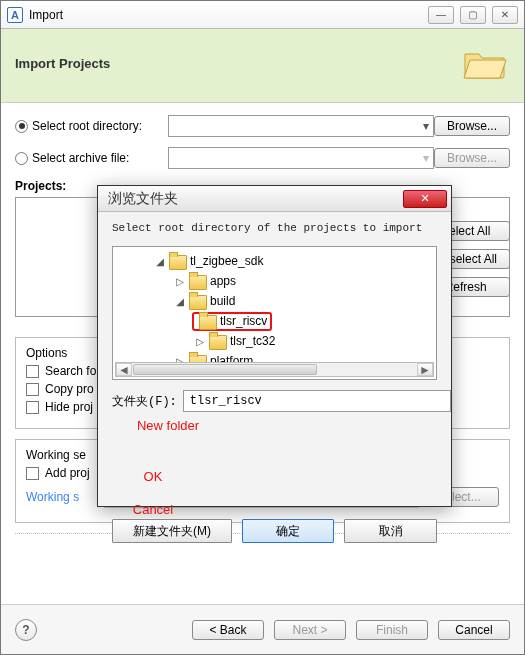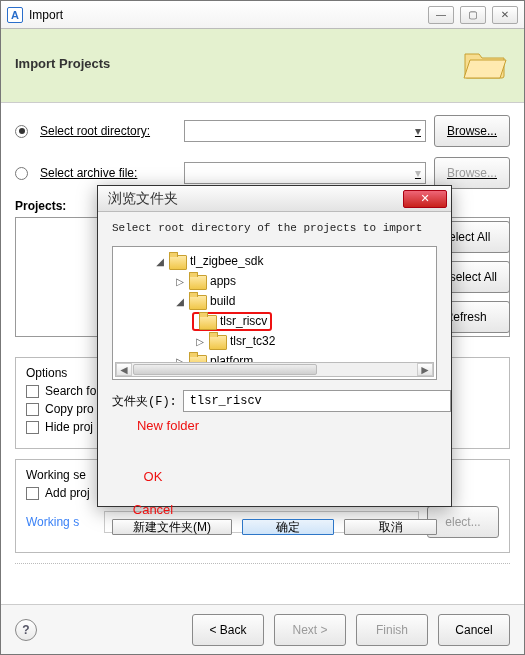--- a/index.html
+++ b/index.html
@@ -37,30 +37,30 @@
   }
   .banner {
     background:#e4f1cf; border-bottom:1px solid #ccc;
     padding:17px 14px; display:flex; align-items:center;
   }
   .banner-text { flex:1; }
   .banner h1 { margin:0 0 4px 0; font-size:13px; font-weight:bold; color:#333; }
   .banner p  { margin:0; font-size:12px; color:#333; }
   .banner-icon svg { width:48px;height:36px; }
   .body { padding:12px 14px 6px 14px; }
-  .row { display:flex; align-items:center; gap:8px; margin-bottom:10px;text-decoration:underline; }
+  .row { display:flex; align-items:center; margin-bottom:10px; }
   .radio { width:13px;height:13px;border:1px solid #777;border-radius:50%;
     display:inline-flex;align-items:center;justify-content:center;margin-right:4px; }
   .radio.sel::after { content:""; width:6px;height:6px;border-radius:50%;background:#333; }
   .field {
     flex:1;height:22px;border:1px solid #999;background:#fff;
     display:flex;align-items:center;justify-content:flex-end;padding-right:4px;color:#555;
   }
   .btn {
-    height:32px;padding:0 12px;border:1px solid #8a8a8a;border-radius:3px;
+    height:20px;padding:0 12px;border:1px solid #8a8a8a;border-radius:3px;
     background:linear-gradient(#fdfdfd,#e7e7e7);display:inline-flex;
     align-items:center;justify-content:center;font-size:12px;color:#000;min-width:72px;
   }
   .btn.dis { color:#9a9a9a; }
   .proj-label { margin:8px 0 4px 0;font-weight:bold; }
   .proj-box { border:1px solid #999; height:120px; background:#fff; }
   .side-btns { position:absolute; right:14px; top:220px; display:flex;flex-direction:column;gap:8px; }
   .side-btns .btn { min-width:86px; }
   .group {
     border:1px solid #bbb; margin-top:10px; padding:8px 10px 10px 10px; position:relative;
@@ -137,21 +137,21 @@
     flex:1;height:22px;background:#fff;border:1px solid #999;padding:2px 6px;
     font-family:"Courier New",monospace;font-size:12px;display:flex;align-items:center;
   }
   .annot-row {
     display:flex;gap:18px;margin:6px 14px 0 20px;color:#e11;font-size:13px;
     font-family:Arial,sans-serif;
     flex-direction:column;
   }
   .browse-btns { display:flex;gap:10px;margin:2px 14px 12px 14px; }
   .bbtn {
-    flex:1;height:16px;border:1px solid #888;border-radius:1px;
+    flex:1;height:24px;border:1px solid #888;border-radius:1px;
     background:linear-gradient(#fdfdfd,#e6e6e6);display:flex;align-items:center;
     justify-content:center;font-size:12px;
   }
   .bbtn.primary { border:1px solid #2d76c7;background:linear-gradient(#eaf3fc,#cfe4f9); }
 </style>
 </head>
 <body>
 
 <div class="import-window">
 

